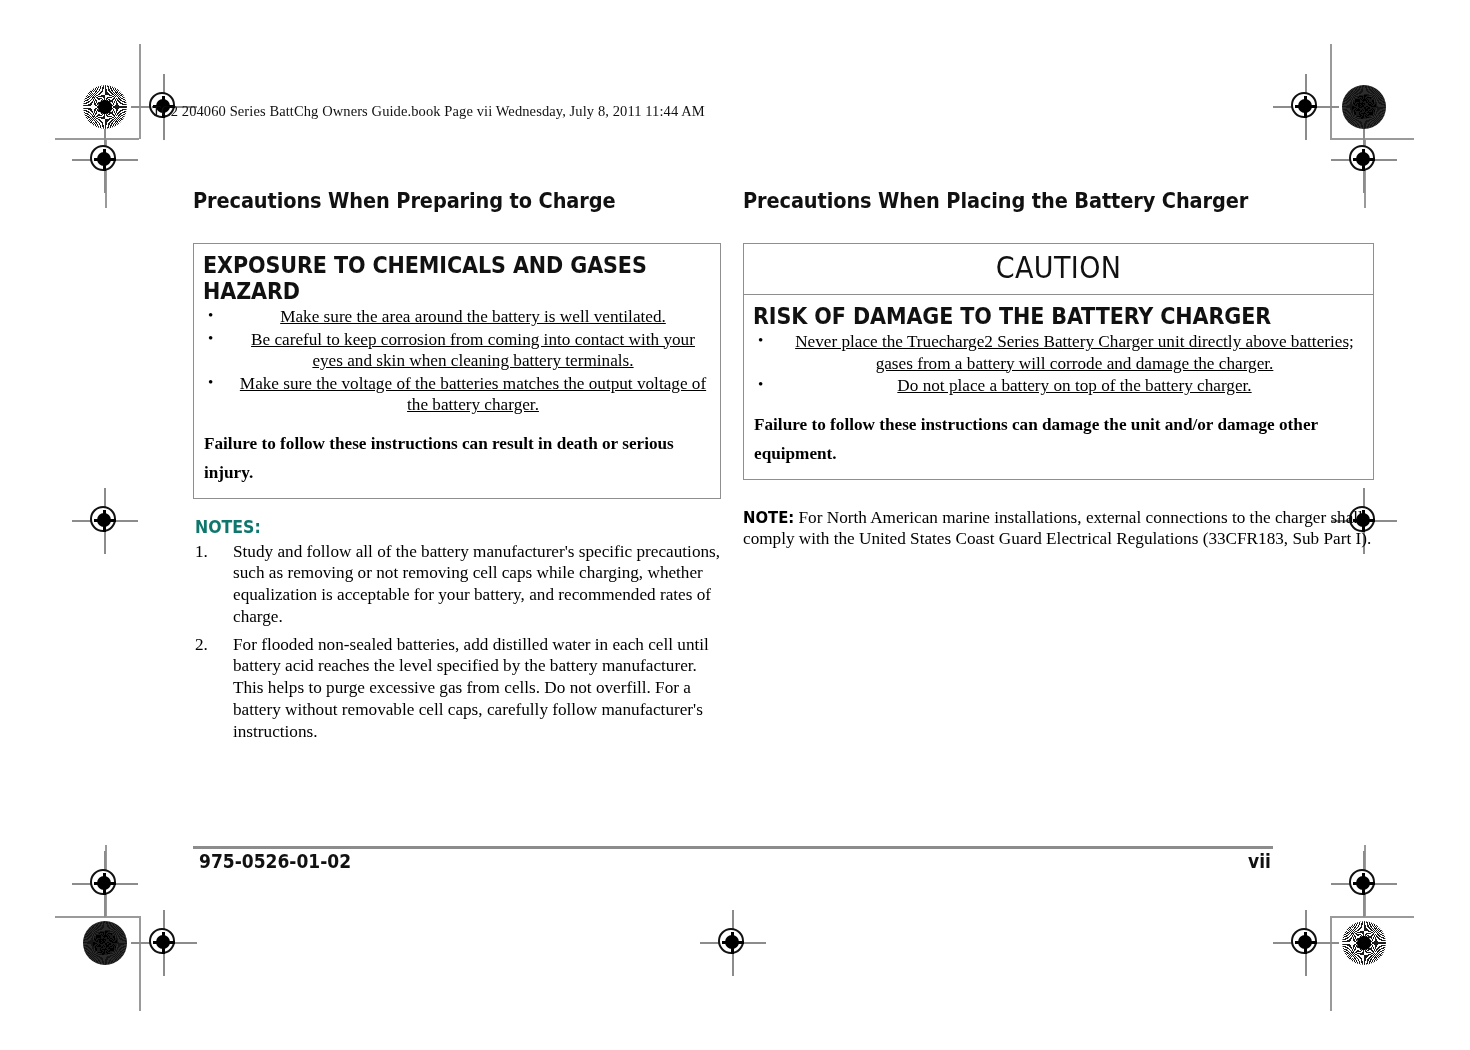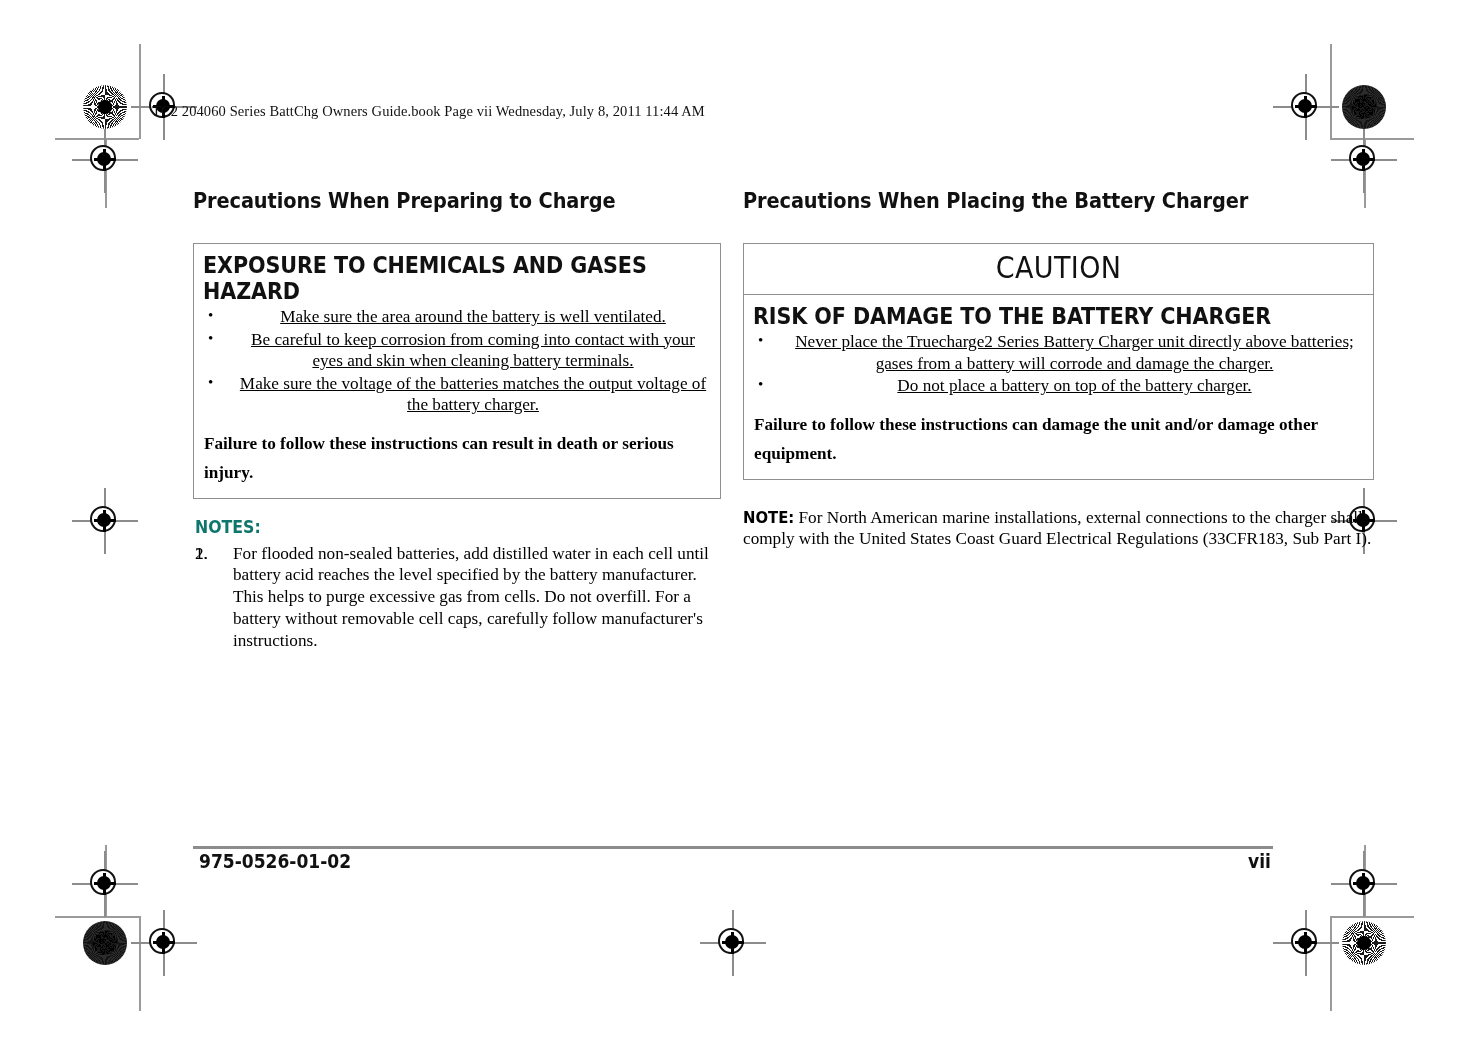--- a/index.html
+++ b/index.html
@@ -388,20 +388,21 @@
         </ul>
         <div class="alert-foot">Failure to follow these instructions can result in death or serious injury.</div>
       </div>
     </div>
 
     <div class="notes-label">NOTES:</div>
 
     <ol class="notes">
       <li>
         <span class="num">1.</span>
+        <span>Study and follow all of the battery manufacturer's specific precautions, such as removing or not removing cell caps while charging, whether equalization is acceptable for your battery, and recommended rates of charge.</span>
       </li>
       <li>
         <span class="num">2.</span>
         <span>For flooded non-sealed batteries, add distilled water in each cell until battery acid reaches the level specified by the battery manufacturer. This helps to purge excessive gas from cells. Do not overfill. For a battery without removable cell caps, carefully follow manufacturer's instructions.</span>
       </li>
     </ol>
   </div>
 
   <div class="col col-right">
 

